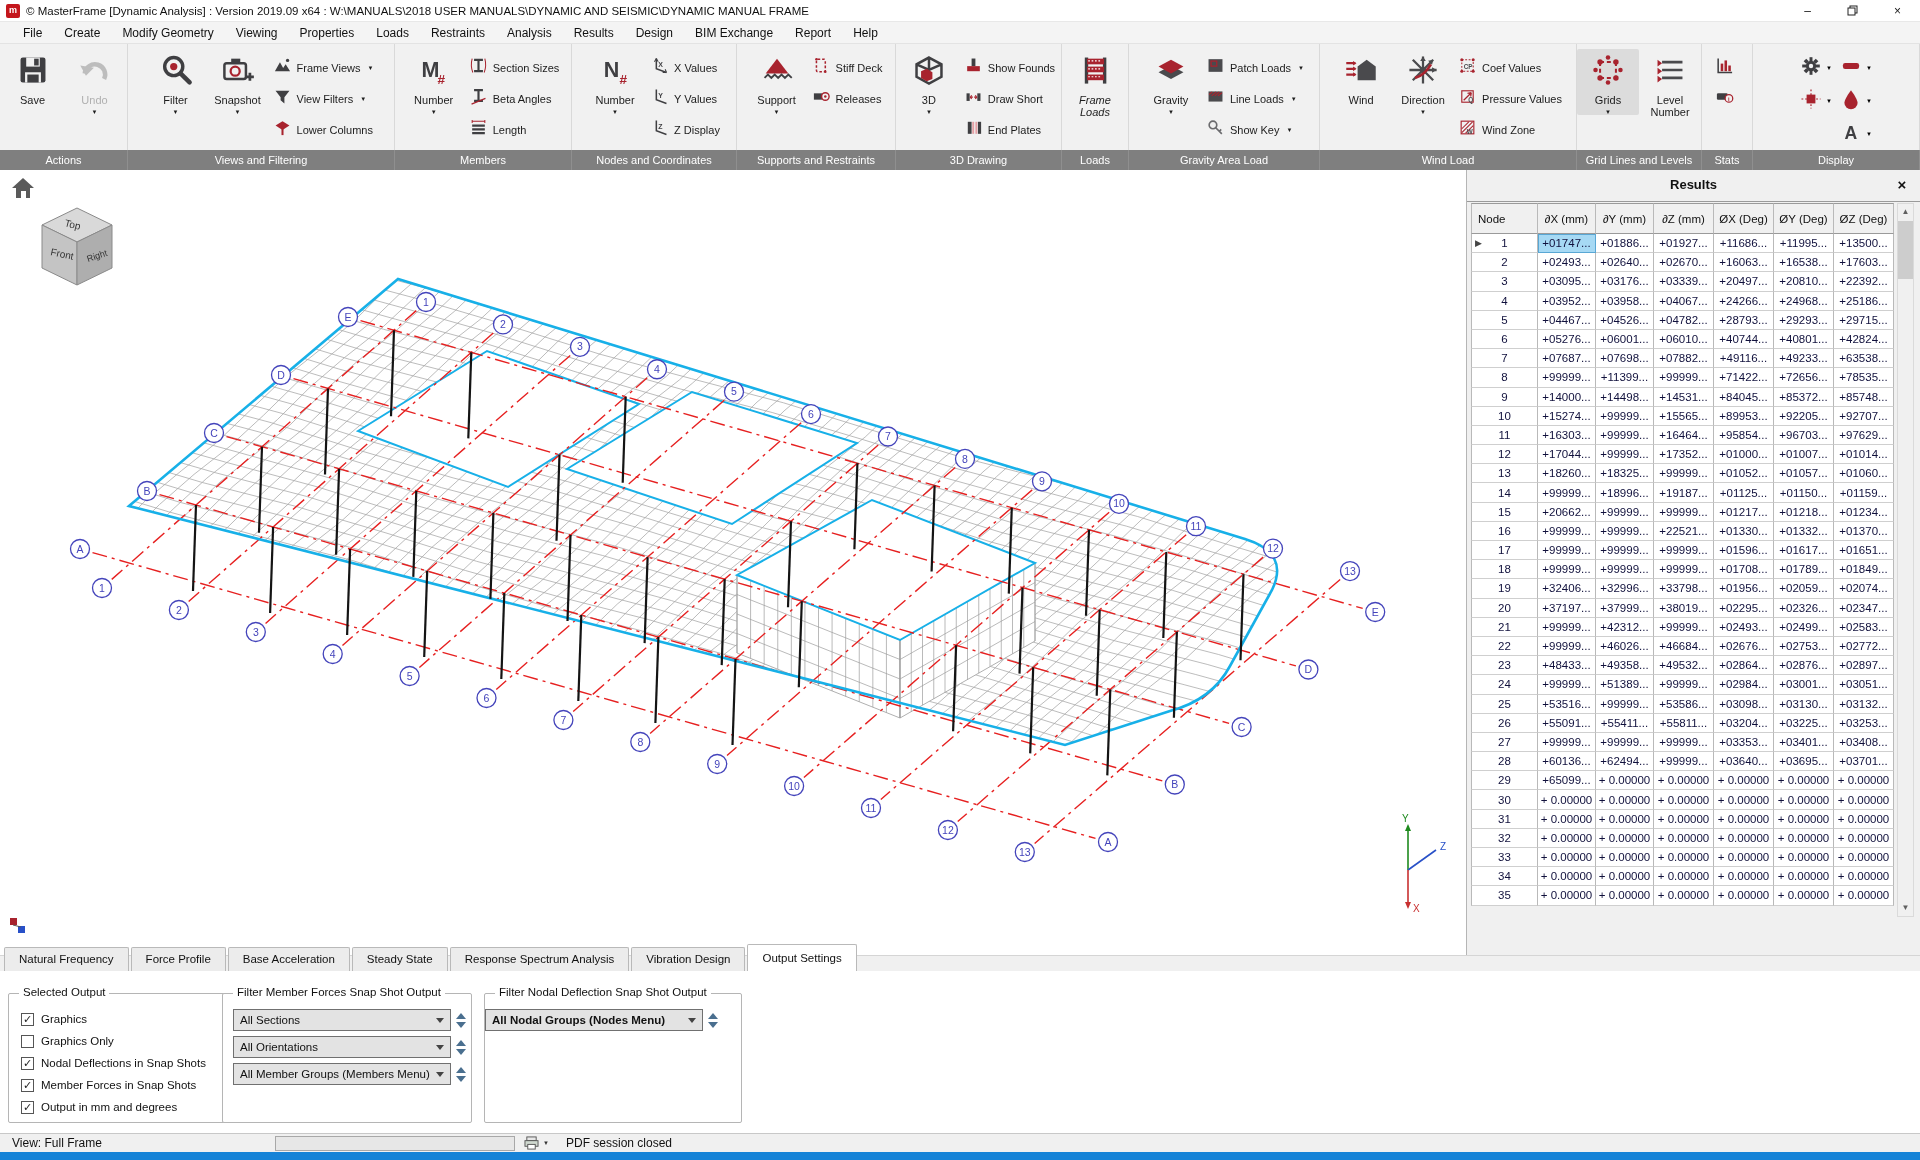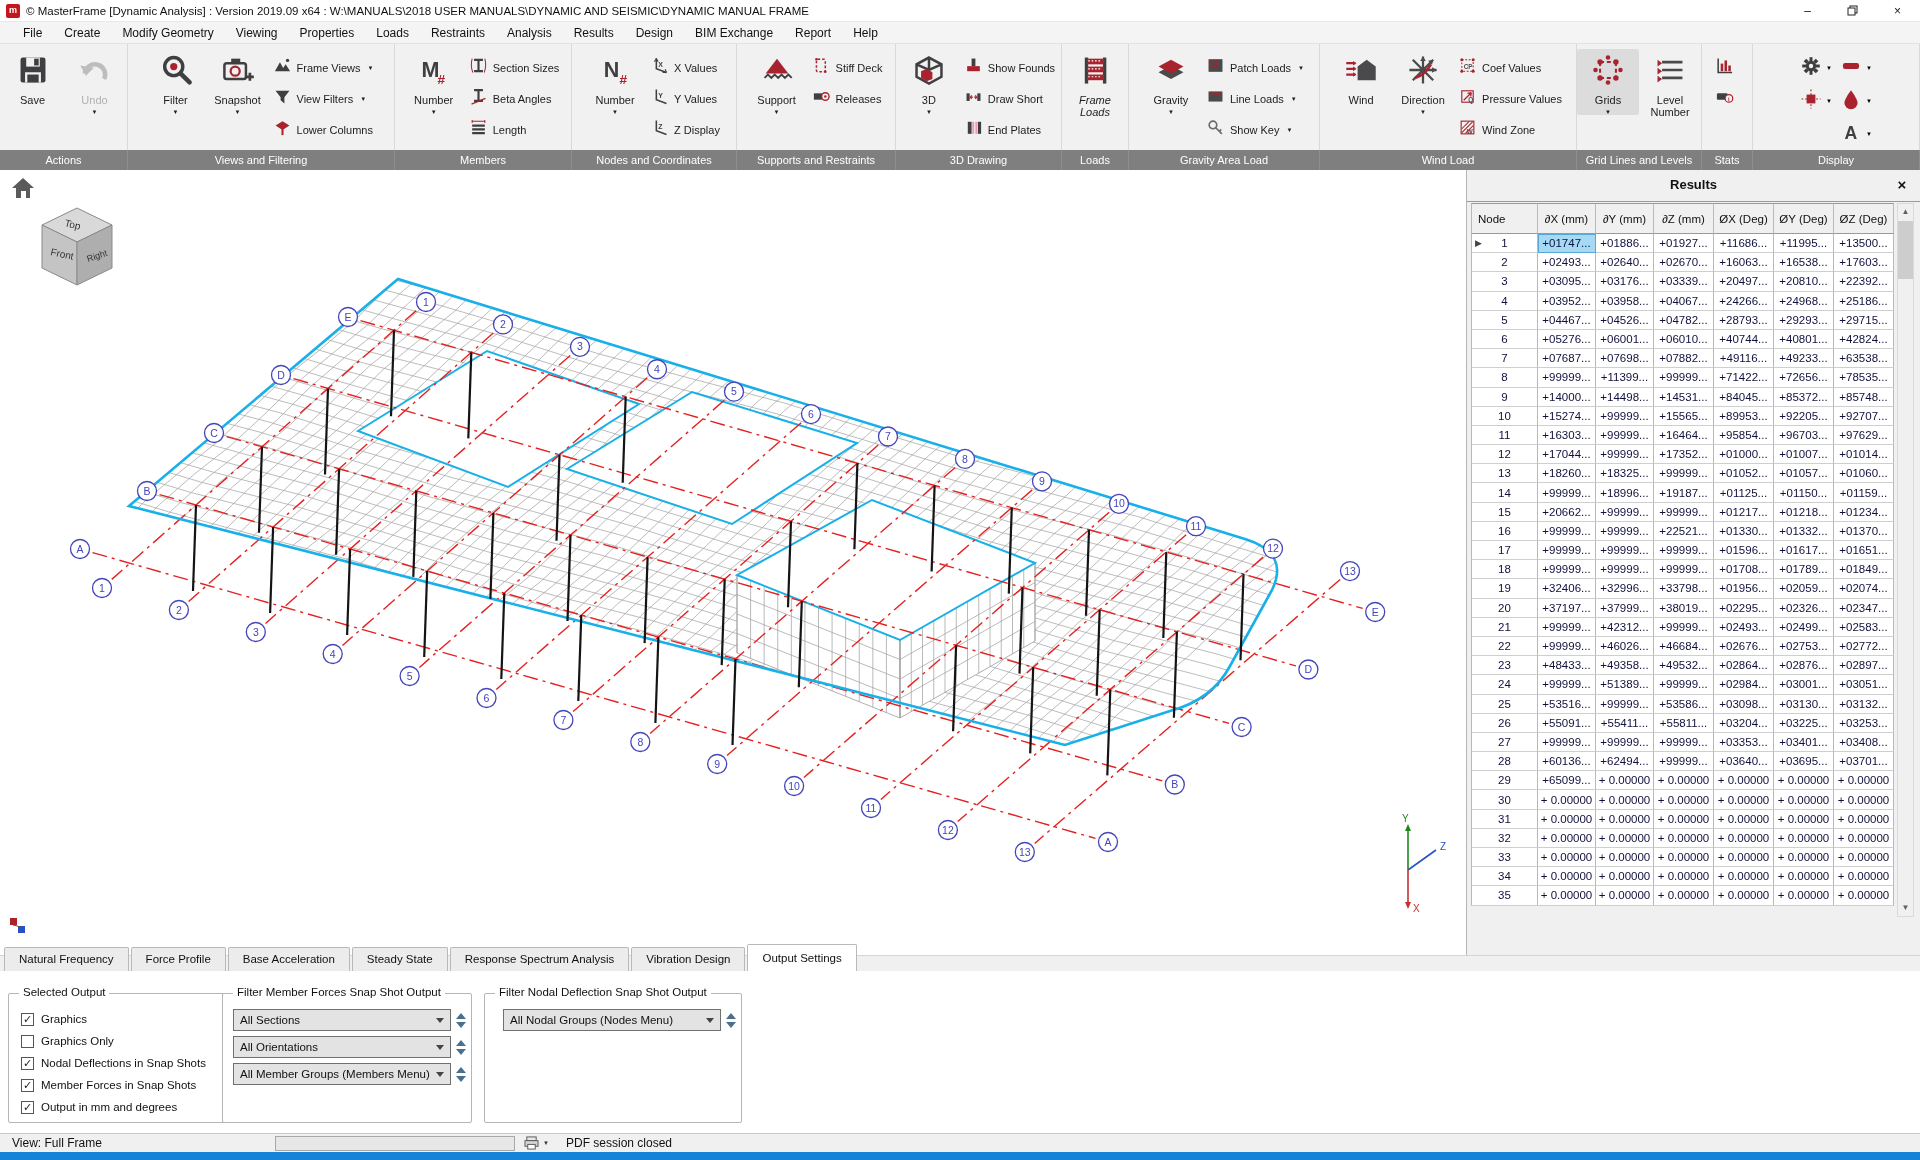--- a/index.html
+++ b/index.html
@@ -1271,21 +1271,21 @@
             <div class="spinner">
               <div class="spin up"></div>
               <div class="spin dn"></div>
             </div>
           </div>
         </div>
     </div>
     <div class="gbox" style="left:484px; top:10px; width:258px; height:130px;">
       <div class="gtitle">Filter Nodal Deflection Snap Shot Output</div>
       <div id="noddd">
-          <div class="ddrow" style="left: 18px; top: 15px;">
+          <div class="ddrow" style="left: 0; top: 15px; font-weight: bold;">
             <div class="dd">
               <span>All Nodal Groups (Nodes Menu)</span>
               <span class="chev"></span>
             </div>
             <div class="spinner">
               <div class="spin up"></div>
               <div class="spin dn"></div>
             </div>
           </div>
         </div>

